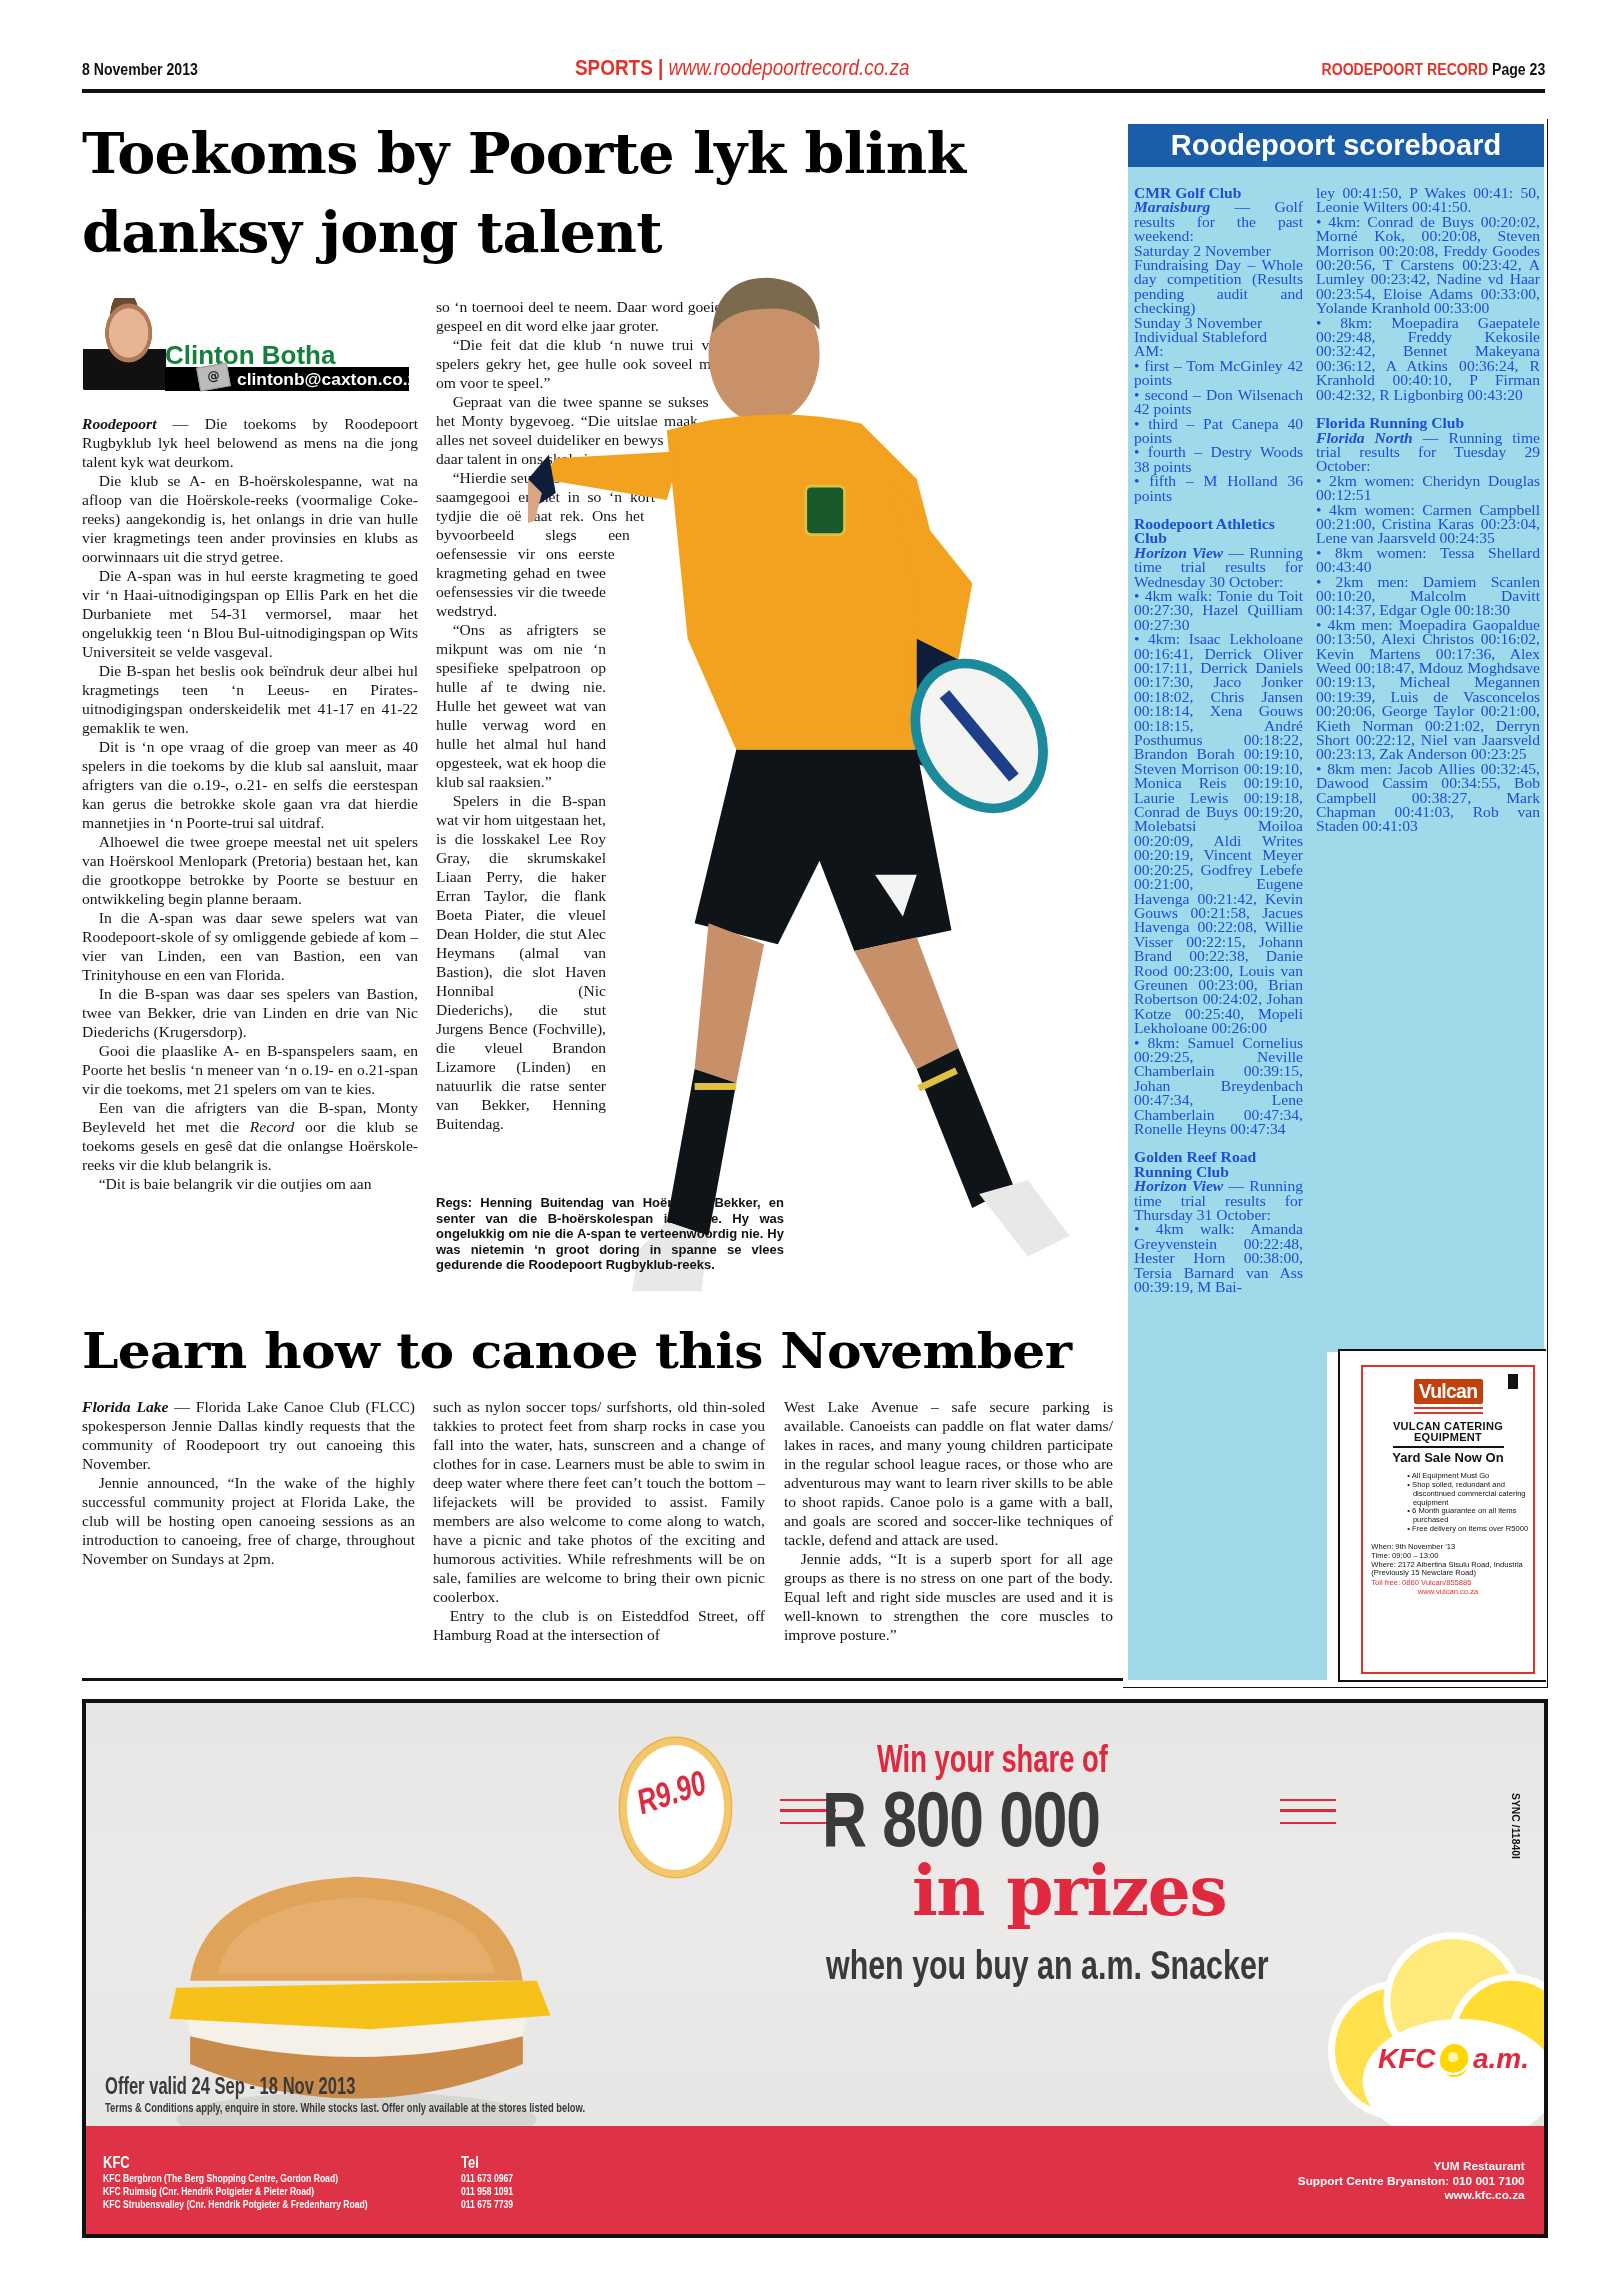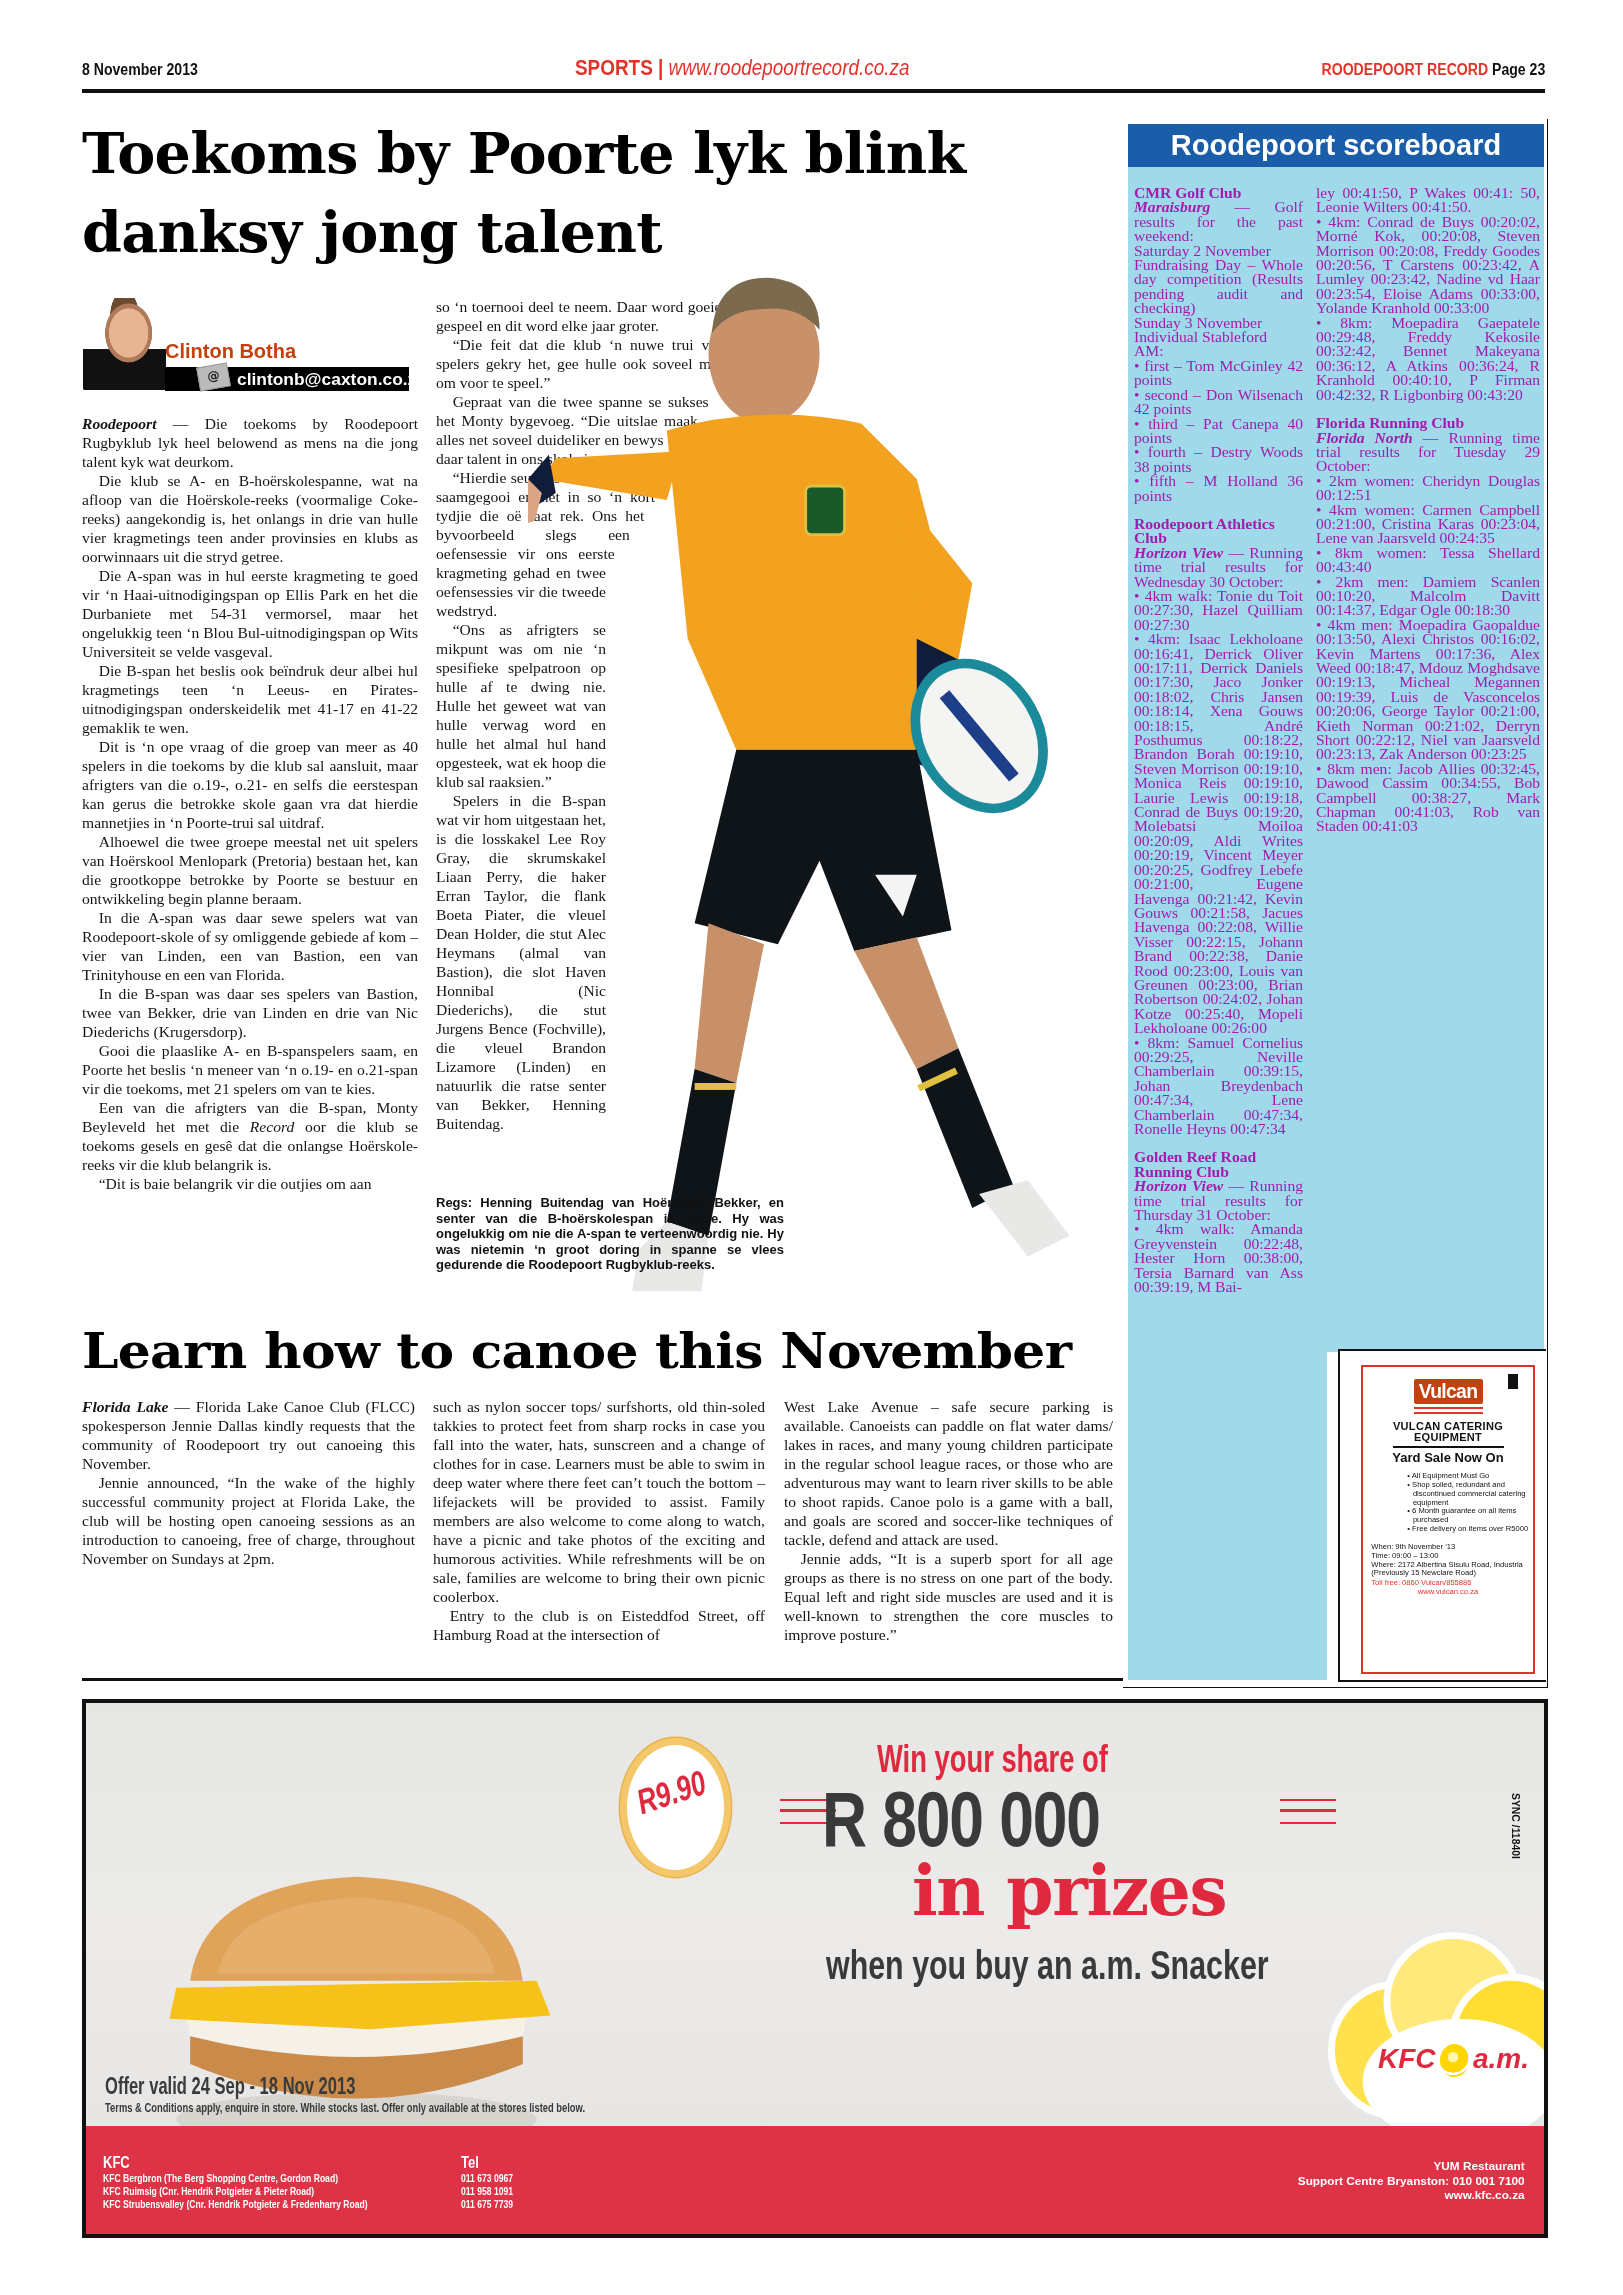--- a/index.html
+++ b/index.html
@@ -17,21 +17,21 @@
 
   
   .headline { position: absolute; font-family: "DejaVu Serif", serif; font-weight: bold; color: #000; letter-spacing: -0.7px; line-height: 1; transform-origin: left top; white-space: nowrap; }
   .h1a { left: 82px; top: 125px; font-size: 56px; transform: scaleX(1.02); }
   .h1b { left: 82px; top: 204px; font-size: 56px; transform: scaleX(1.02); }
   .h2 { left: 82px; top: 1327px; font-size: 49px; transform: scaleX(1.06); }
 
   
   .byline { position: absolute; left: 83px; top: 298px; width: 321px; height: 94px; }
   .byline .photo { position: absolute; left: 0; top: 0; width: 83px; height: 92px; background: radial-gradient(ellipse at 55% 38%, #e8b594 0 30%, #b07a5a 31% 36%, transparent 37%), radial-gradient(ellipse at 50% 20%, #6b4a30 0 24%, transparent 25%), linear-gradient(#fff 0 55%, #111 56% 100%); border-radius: 1.4px; }
-  .byline .name { position: absolute; left: 82px; top: 42px; font-family: "Liberation Sans", sans-serif; font-weight: bold; font-size: 20px; color: #c2410c; }
+  .byline .name { position: absolute; left: 82px; top: 42px; font-family: "Liberation Sans", sans-serif; font-weight: bold; font-size: 26px; color: #15803d; }
   .byline .bar { position: absolute; left: 82px; top: 69px; width: 244px; height: 23.6px; background: #000; }
   .byline .env { position: absolute; left: 115px; top: 67px; width: 30.5px; height: 23.6px; background: #bbb; transform: rotate(-10deg); border: 0.7px solid #999; }
   .byline .env::after { content: "@"; position: absolute; left: 8.3px; top: 2.1px; font-family: "DejaVu Sans", sans-serif; font-size: 12.5px; color: #222; font-weight: bold; }
   .byline .email { position: absolute; left: 154px; top: 71px; font-family: "Liberation Sans", sans-serif; font-weight: bold; font-size: 17.4px; color: #fff; }
 
   
   .col { position: absolute; font-family: "Liberation Serif", serif; font-size: 15.6px; line-height: 19px; color: #151515; text-align: justify; hyphens: auto; }
   .col p { text-indent: 16.7px; }
   .col p.lead { text-indent: 0; }
   .col .dateline { font-style: italic; font-weight: bold; }
@@ -49,21 +49,21 @@
 
   
   .player { position: absolute; left: 528px; top: 250px; width: 597px; height: 1069px; }
   .player svg { width: 100%; height: 100%; }
 
   
   .sb-outer { position: absolute; left: 1123px; top: 119px; width: 425px; height: 1569px; border: 1.4px solid #111; border-top: none; border-left: none; }
   .sb-head { position: absolute; left: 1128px; top: 124px; width: 416px; height: 43px; background: #1a5da8; color: #fff; font-family: "Liberation Sans", sans-serif; font-weight: bold; font-size: 29px; text-align: center; line-height: 43px; }
   .sb-body { position: absolute; left: 1128px; top: 167px; width: 416px; height: 1185px; background: #9fd9ea; }
   .sb-body2 { position: absolute; left: 1128px; top: 1351px; width: 199px; height: 329px; background: #9fd9ea; }
-  .sb-col { position: absolute; font-family: "Liberation Serif", serif; font-size: 15.6px; line-height: 14.4px; text-align: justify; color: #a21caf; }
+  .sb-col { position: absolute; font-family: "Liberation Serif", serif; font-size: 15.6px; line-height: 14.4px; text-align: justify; color: #1d4ed8; }
   .sb-col .club { font-weight: bold; text-align: left; }
   .sb-col .place { font-style: italic; font-weight: bold; }
   .sb-col .gap { height: 14px; }
   .sbc1 { left: 1134px; top: 186px; width: 169px; }
   .sbc2 { left: 1316px; top: 186px; width: 224px; }
   .sbc1 .line, .sbc2 .line { display: block; }
 
   
   .vulcan-frame { position: absolute; left: 1338px; top: 1349px; width: 208px; height: 333px; background: #fff; border: 2.1px solid #111; border-right: none; }
   .vulcan { position: absolute; left: 1361px; top: 1365px; width: 174px; height: 309px; border: 2.1px solid #e2332b; background: #fff; text-align: center; font-family: "Liberation Sans", sans-serif; }

